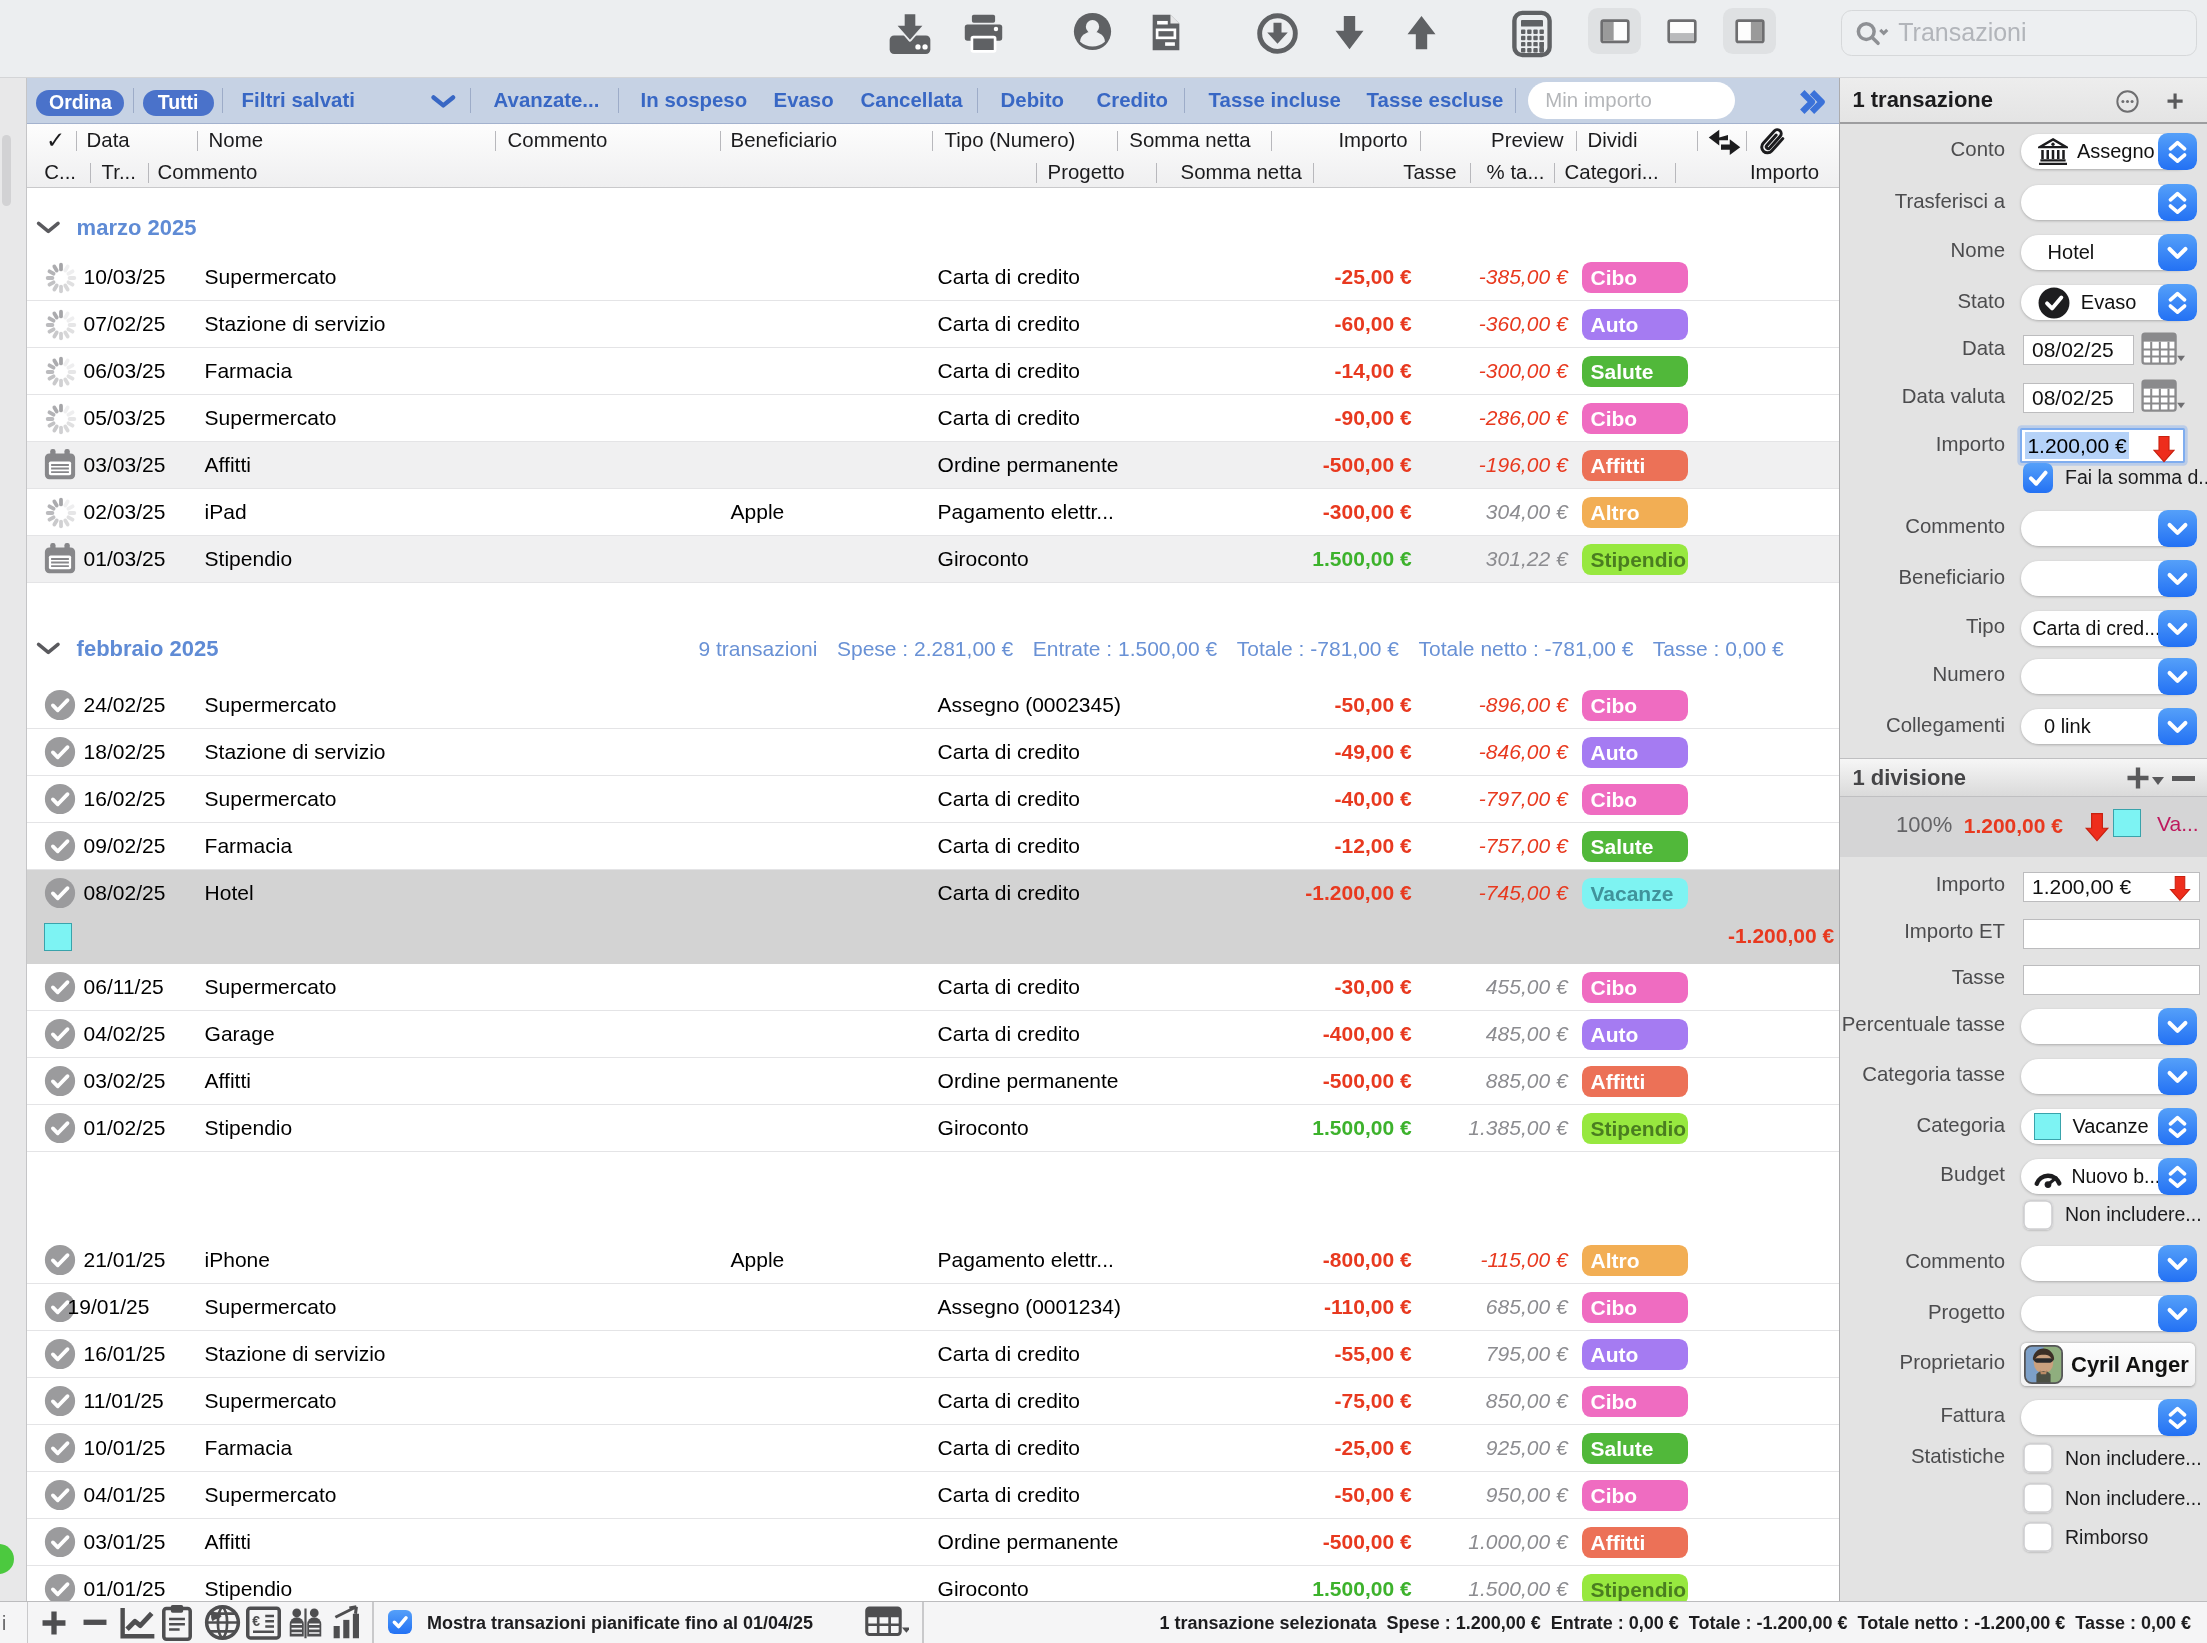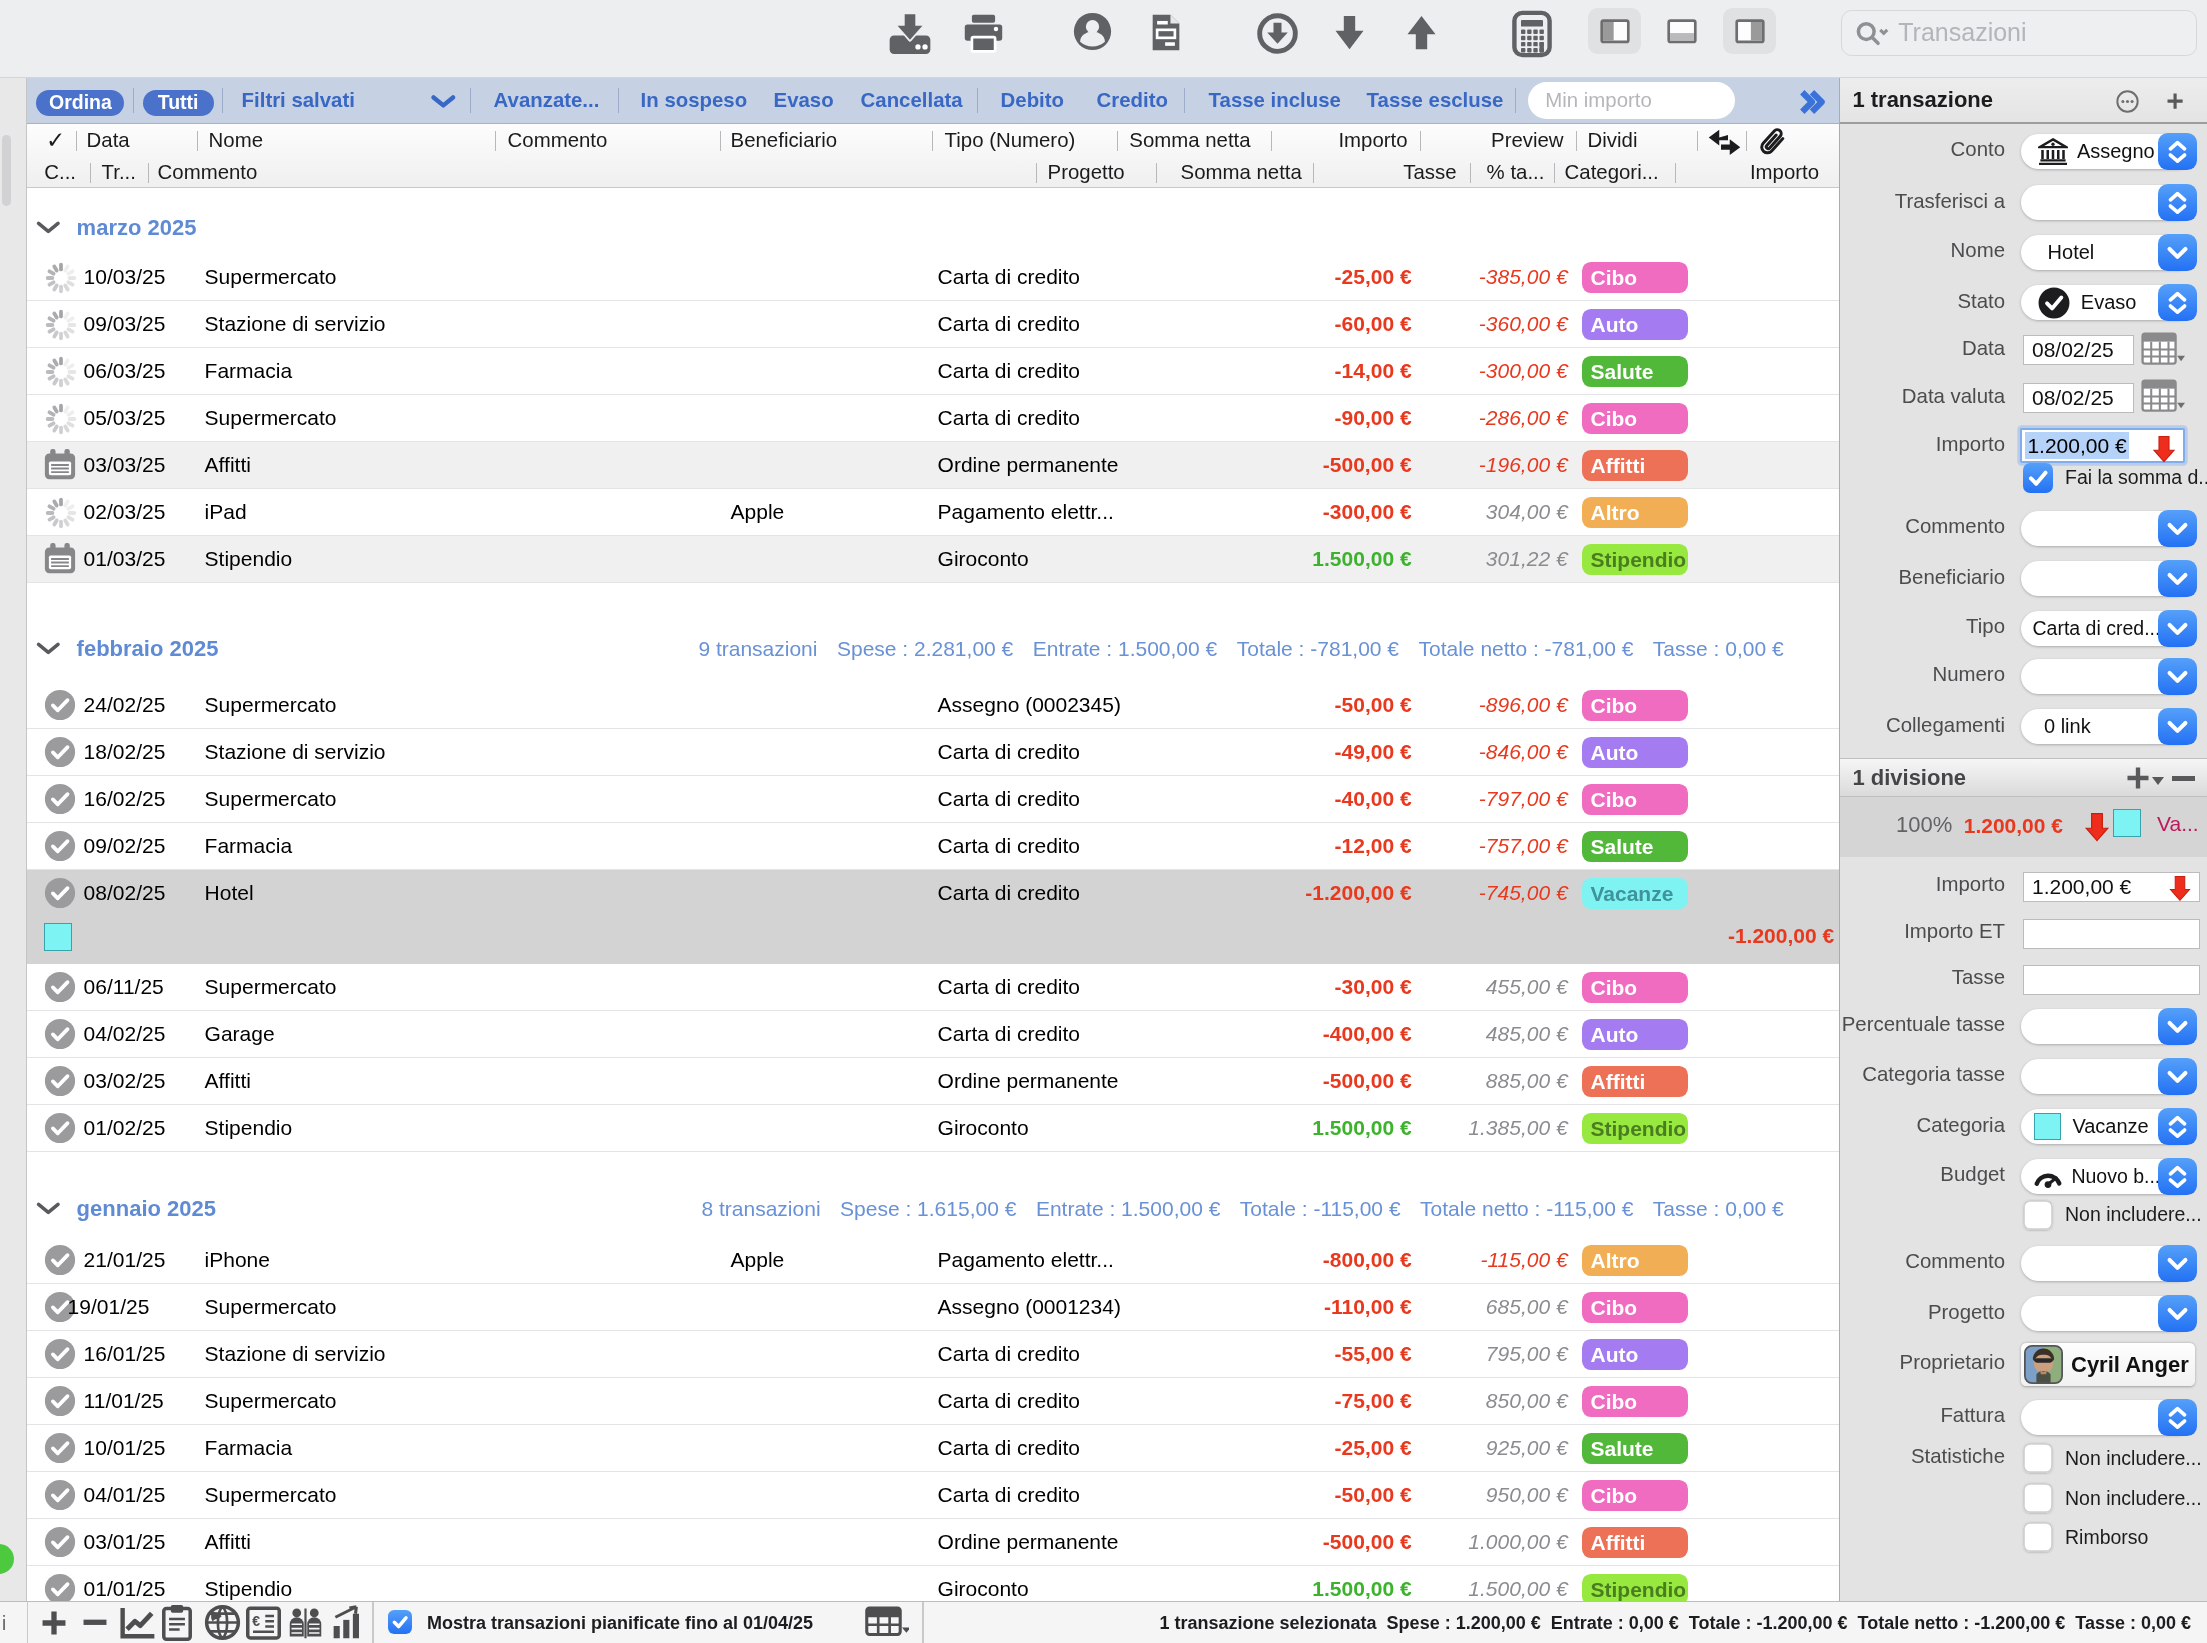--- a/index.html
+++ b/index.html
@@ -272,21 +272,21 @@
             <rect x="-2.1" y="-17" width="4.2" height="9.5" rx="2.1" fill="#8e8e92" opacity="0.54" transform="rotate(-120)"></rect>
             <rect x="-2.1" y="-17" width="4.2" height="9.5" rx="2.1" fill="#8e8e92" opacity="0.48" transform="rotate(-150)"></rect>
             <rect x="-2.1" y="-17" width="4.2" height="9.5" rx="2.1" fill="#8e8e92" opacity="0.41" transform="rotate(-180)"></rect>
             <rect x="-2.1" y="-17" width="4.2" height="9.5" rx="2.1" fill="#8e8e92" opacity="0.35" transform="rotate(-210)"></rect>
             <rect x="-2.1" y="-17" width="4.2" height="9.5" rx="2.1" fill="#8e8e92" opacity="0.28" transform="rotate(-240)"></rect>
             <rect x="-2.1" y="-17" width="4.2" height="9.5" rx="2.1" fill="#8e8e92" opacity="0.22" transform="rotate(-270)"></rect>
             <rect x="-2.1" y="-17" width="4.2" height="9.5" rx="2.1" fill="#8e8e92" opacity="0.15" transform="rotate(-300)"></rect>
             <rect x="-2.1" y="-17" width="4.2" height="9.5" rx="2.1" fill="#8e8e92" opacity="0.14" transform="rotate(-330)"></rect>
           </g>
         </svg></div>
-<div class="cell" style="left:57px">09/03/25</div>
+<div class="cell" style="left:57px">07/02/25</div>
 <div class="cell" style="left:178px">Stazione di servizio</div>
 <div class="cell" style="left:911px">Carta di credito</div>
 <div class="cell amt" style="right:427px">-60,00 €</div>
 <div class="cell bal neg" style="right:271px">-360,00 €</div>
 <div class="pill" style="background:#a57bf2;color:#ffffff">Auto</div>
 </div>
 <div class="row " style="top:160px;height:47px">
 <div class="ric"><svg width="34" height="34" viewBox="0 0 38 38" style="">
           <g transform="translate(19,19)">
             <rect x="-2.1" y="-17" width="4.2" height="9.5" rx="2.1" fill="#8e8e92" opacity="0.80" transform="rotate(0)"></rect>
@@ -498,27 +498,20 @@
 <div class="ric"><svg width="32" height="32" viewBox="0 0 36 36" style="">
           <circle cx="18" cy="18" r="17" fill="#9b9b9d"></circle>
           <path d="M10 18.5 l5.5 5.5 L26.5 12.5" stroke="#fff" stroke-width="4.2" fill="none" stroke-linecap="round" stroke-linejoin="round"></path>
         </svg></div>
 <div class="cell" style="left:57px">01/02/25</div>
 <div class="cell" style="left:178px">Stipendio</div>
 <div class="cell" style="left:911px">Giroconto</div>
 <div class="cell amt pos" style="right:427px">1.500,00 €</div>
 <div class="cell bal" style="right:271px">1.385,00 €</div>
 <div class="pill" style="background:#97e83f;color:#4a7d20">Stipendio</div>
-</div>
-<div class="mhdr" style="top:1008px">
-<div class="mchev"><svg width="26.6" height="17.7" viewBox="0 0 30 20" style="">
-          <path d="M4 5 l11 9 11-9" stroke="#5a5a5e" stroke-width="4" fill="none" stroke-linecap="round" stroke-linejoin="round"></path>
-        </svg></div>
-<div class="mtitle">gennaio 2025</div>
-<div class="msumm" style="margin-left:-19.5px"><b>8 transazioni</b><b>Spese : 1.615,00 €</b><b>Entrate : 1.500,00 €</b><b>Totale : -115,00 €</b><b>Totale netto : -115,00 €</b><b>Tasse : 0,00 €</b></div>
 </div>
 <div class="row " style="top:1049px;height:47px">
 <div class="ric"><svg width="32" height="32" viewBox="0 0 36 36" style="">
           <circle cx="18" cy="18" r="17" fill="#9b9b9d"></circle>
           <path d="M10 18.5 l5.5 5.5 L26.5 12.5" stroke="#fff" stroke-width="4.2" fill="none" stroke-linecap="round" stroke-linejoin="round"></path>
         </svg></div>
 <div class="cell" style="left:57px">21/01/25</div>
 <div class="cell" style="left:178px">iPhone</div>
 <div class="cell" style="left:704px">Apple</div>
 <div class="cell" style="left:911px">Pagamento elettr...</div>

